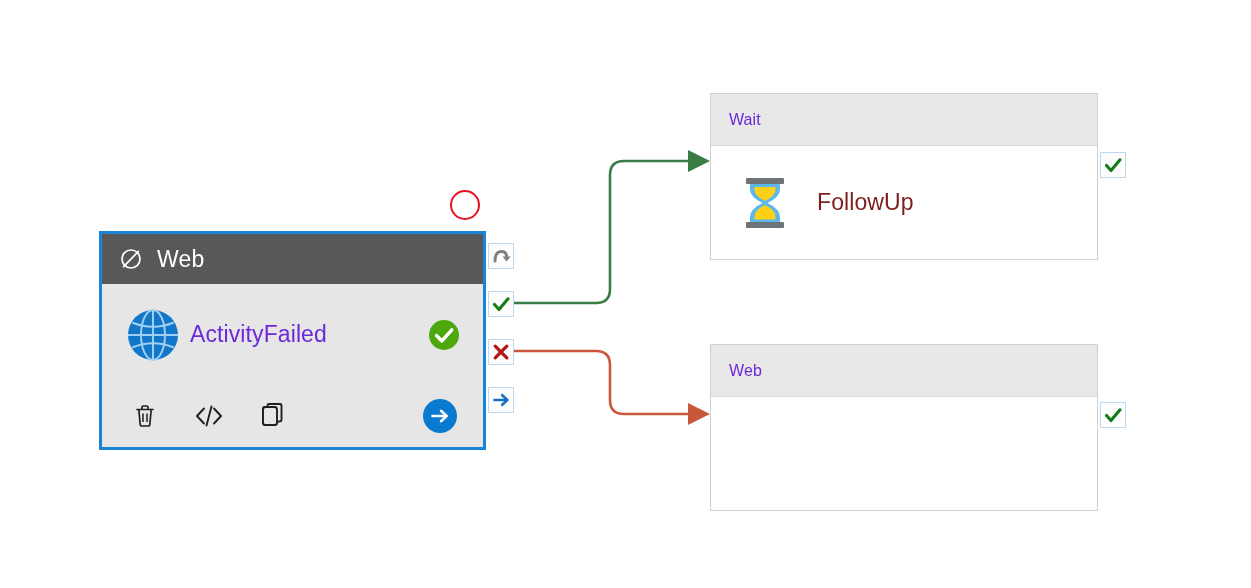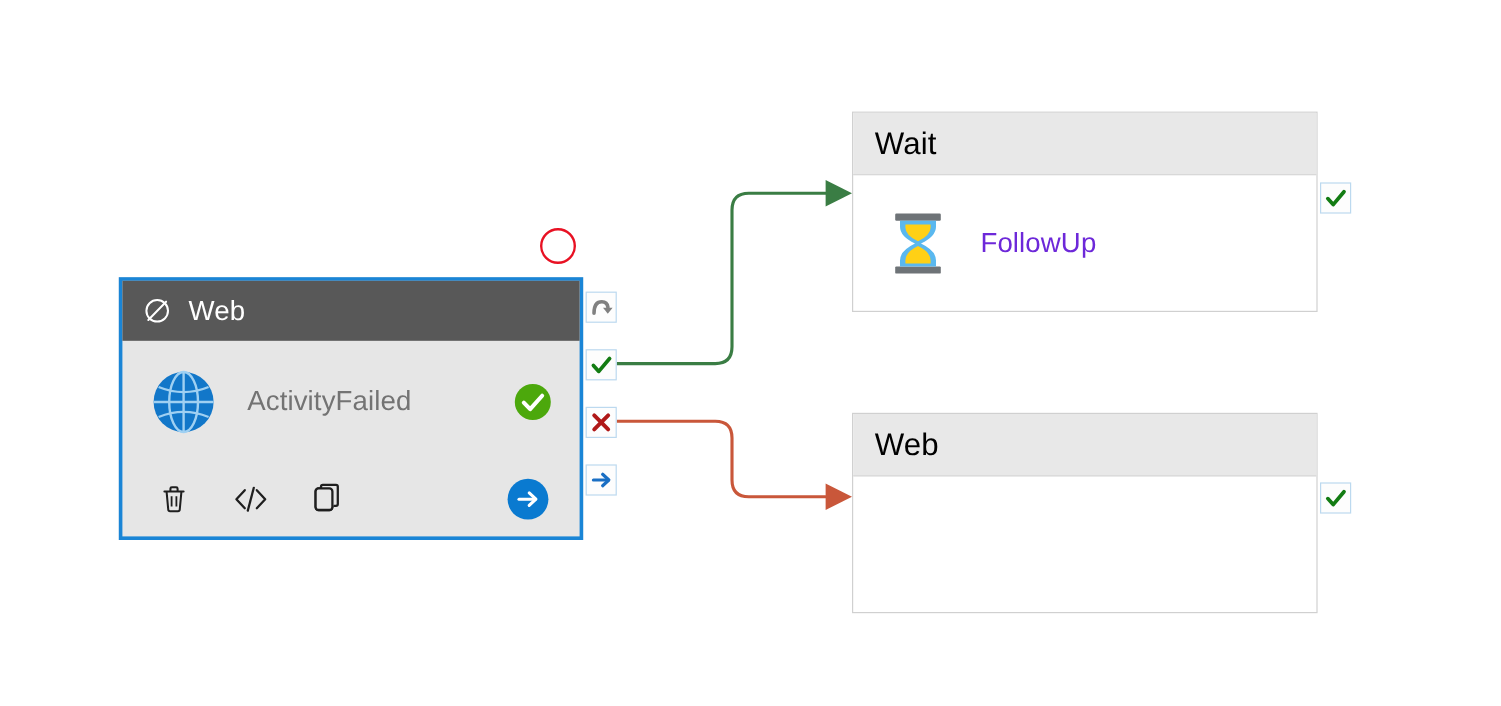--- a/index.html
+++ b/index.html
@@ -44,35 +44,35 @@
   .node-header {
     background: #e8e8e8;
     border-bottom: 1px solid #d8d8d8;
     height: 52px;
     display: flex;
     align-items: center;
     padding: 0 0 0 18px;
     box-sizing: border-box;
   }
   .node-header-title {
-    font-size: 26px;
-    color: #000000;
+    font-size: 16px;
+    color: #6d28d9;
     font-weight: 400;
     letter-spacing: 0.1px;
   }
   .node-body {
     flex: 1;
     display: flex;
     align-items: center;
     padding-left: 28px;
     box-sizing: border-box;
   }
   .node-body-label {
     font-size: 23px;
-    color: #6d28d9;
+    color: #7f1d1d;
     margin-left: 26px;
     font-weight: 400;
     letter-spacing: 0.1px;
   }
 
   
   #selected-node {
     position: absolute;
     left: 99px;
     top: 231px;
@@ -103,22 +103,22 @@
   #selected-node .sel-body {
     flex: 1;
     display: flex;
     align-items: center;
     padding: 0 22px 0 22px;
     box-sizing: border-box;
     position: relative;
   }
   #selected-node .sel-body-label {
     font-size: 23px;
-    color: #737373;
-    margin-left: 24px;
+    color: #6d28d9;
+    margin-left: 8px;
     flex: 1;
     font-weight: 400;
     letter-spacing: 0.1px;
   }
   #selected-node .sel-toolbar {
     height: 62px;
     display: flex;
     align-items: center;
     padding: 0 24px 0 26px;
     box-sizing: border-box;

